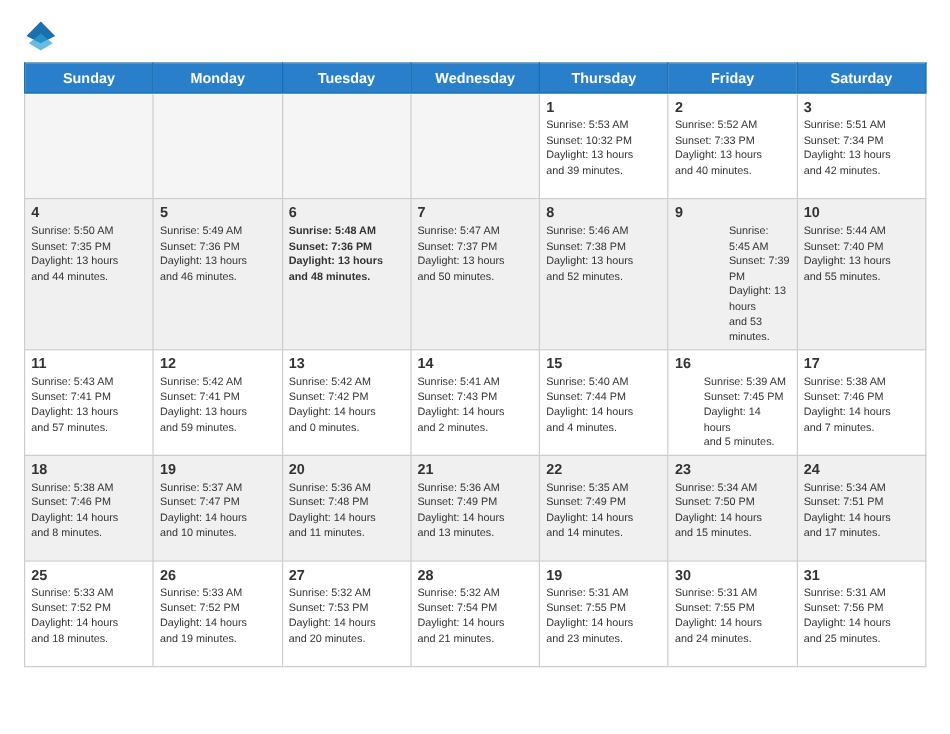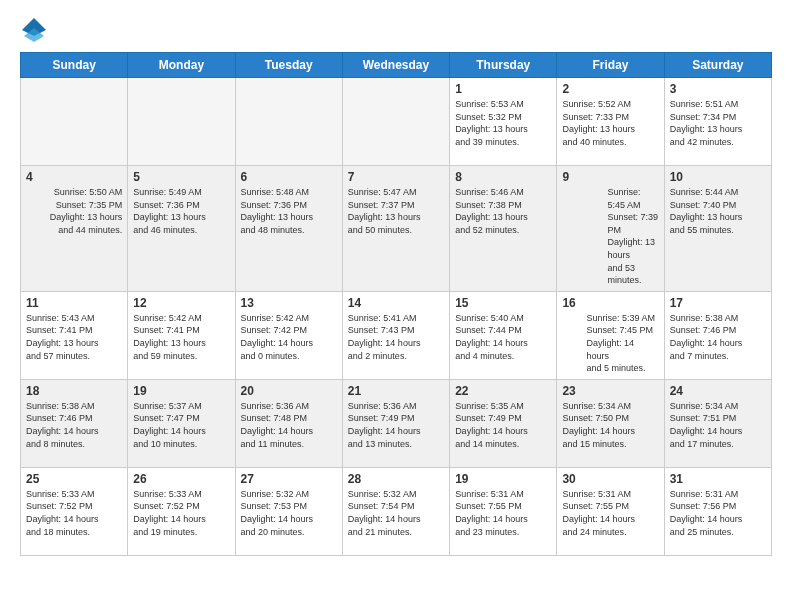--- a/index.html
+++ b/index.html
@@ -139,21 +139,21 @@
     </thead>
     <tbody id="calendar-body">
     <tr>
           <td class="empty"></td>
           <td class="empty"></td>
           <td class="empty"></td>
           <td class="empty"></td>
           <td>
             <span class="day-num">1</span>
             <div class="day-info" style="white-space: pre-line;">Sunrise: 5:53 AM
-Sunset: 5:32 PM
+Sunset: 10:32 PM
 Daylight: 13 hours
 and 39 minutes.</div>
           </td>
           <td>
             <span class="day-num">2</span>
             <div class="day-info" style="white-space: pre-line;">Sunrise: 5:52 AM
 Sunset: 7:33 PM
 Daylight: 13 hours
 and 40 minutes.</div>
           </td>
@@ -161,35 +161,35 @@
             <span class="day-num">3</span>
             <div class="day-info" style="white-space: pre-line;">Sunrise: 5:51 AM
 Sunset: 7:34 PM
 Daylight: 13 hours
 and 42 minutes.</div>
           </td>
         </tr>
         <tr class="row-alt">
           <td>
             <span class="day-num">4</span>
-            <div class="day-info" style="white-space: pre-line; text-align: right;">Sunrise: 5:50 AM
+            <div class="day-info" style="white-space: pre-line;">Sunrise: 5:50 AM
 Sunset: 7:35 PM
 Daylight: 13 hours
 and 44 minutes.</div>
           </td>
           <td>
             <span class="day-num">5</span>
             <div class="day-info" style="white-space: pre-line;">Sunrise: 5:49 AM
 Sunset: 7:36 PM
 Daylight: 13 hours
 and 46 minutes.</div>
           </td>
           <td>
             <span class="day-num">6</span>
-            <div class="day-info" style="white-space: pre-line;">Sunrise: 5:48 AM
+            <div class="day-info" style="white-space: pre-line; font-weight: bold;">Sunrise: 5:48 AM
 Sunset: 7:36 PM
 Daylight: 13 hours
 and 48 minutes.</div>
           </td>
           <td>
             <span class="day-num">7</span>
             <div class="day-info" style="white-space: pre-line;">Sunrise: 5:47 AM
 Sunset: 7:37 PM
 Daylight: 13 hours
 and 50 minutes.</div>

